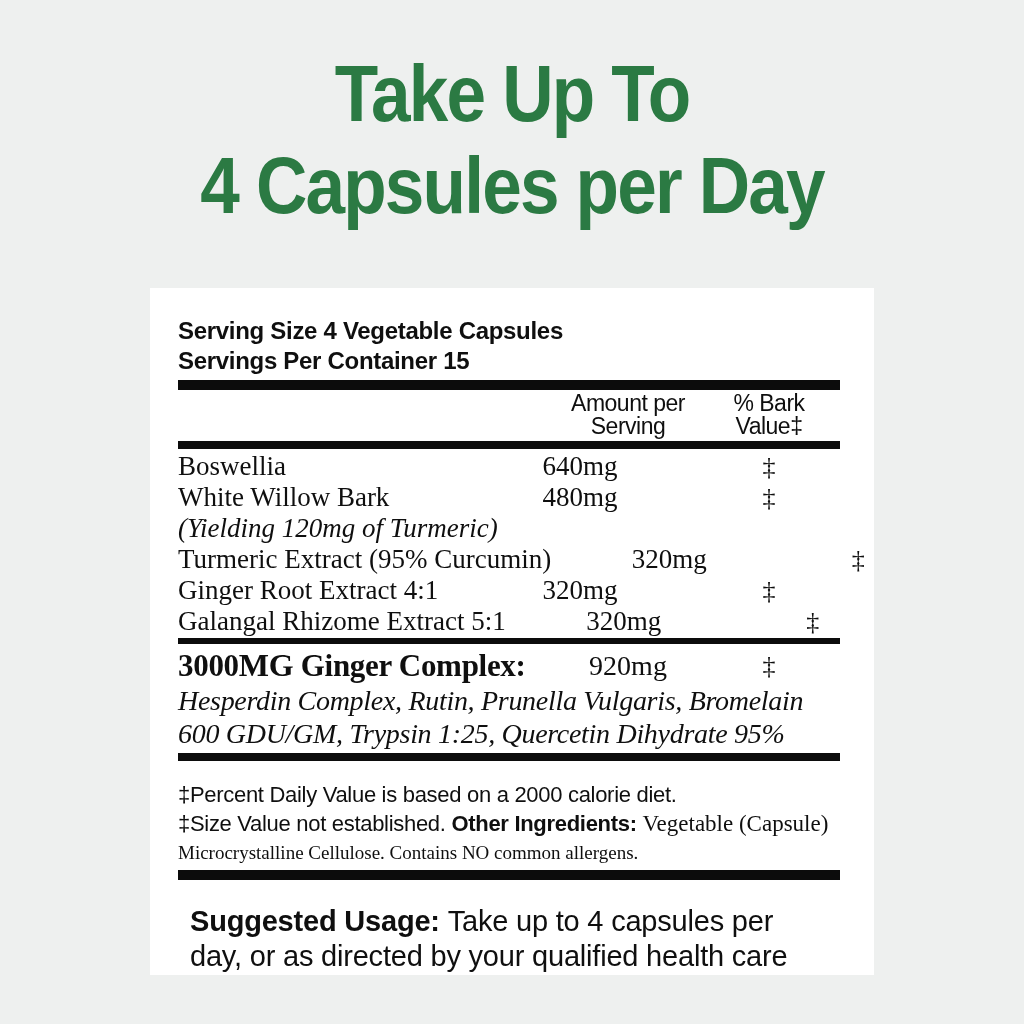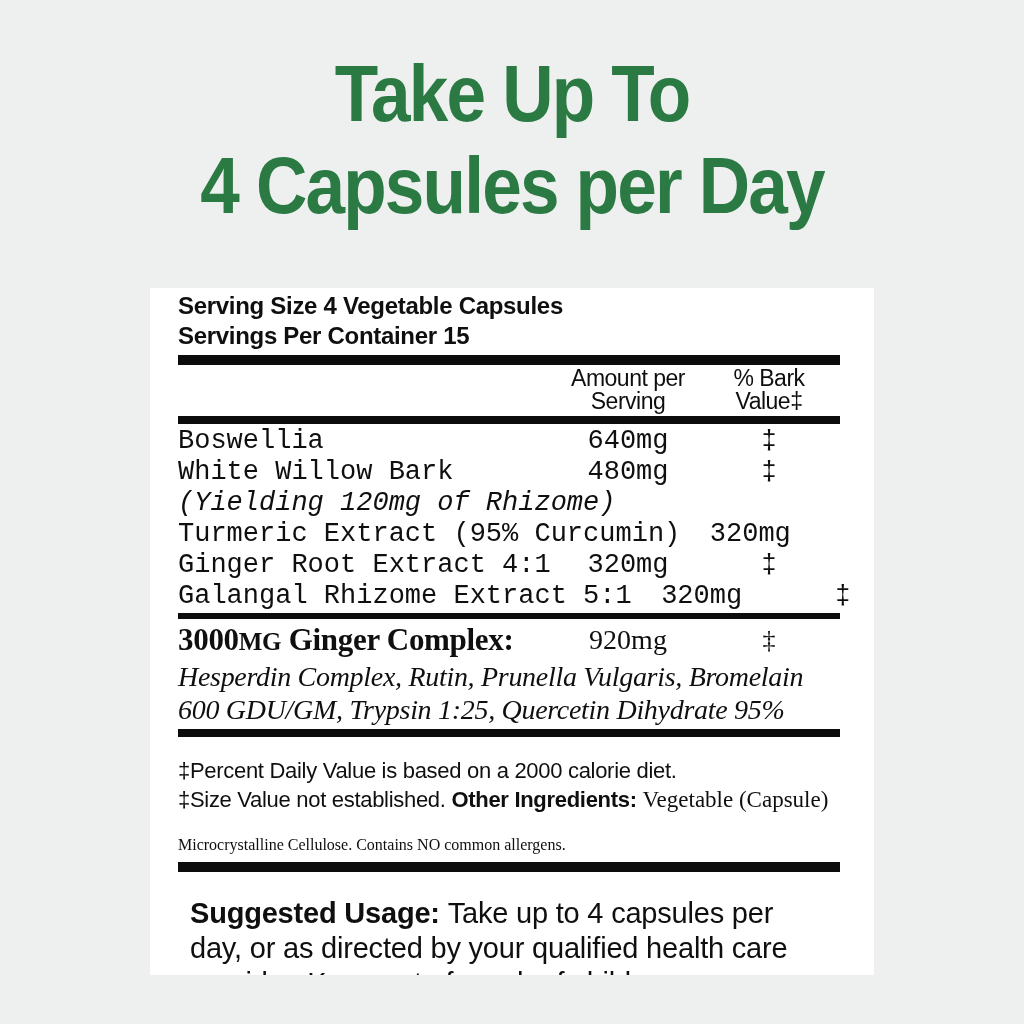--- a/index.html
+++ b/index.html
@@ -29,79 +29,80 @@
   }
 
   
   .panel {
     position: absolute;
     left: 150px;
     top: 288px;
     width: 724px;
     height: 687px;
     background: #ffffff;
-    padding: 3px 34px 0 28px;
+    padding: 28px 34px 0 28px;
     overflow: hidden;
   }
 
   .serving-line {
     font-weight: 700;
     font-size: 24px;
     line-height: 30px;
     letter-spacing: -0.3px;
   }
 
   .bar { background: #0c0c0c; width: 100%; }
   .bar-a { height: 10px; margin-top: 4px; }
   .bar-b { height: 8px;  margin-top: 3px; }
   .bar-c { height: 6px;  margin-top: 1px; }
   .bar-d { height: 8px;  margin-top: 3px; }
   .bar-e { height: 10px; margin-top: 3px; }
 
-  .cols { display: flex; }
+  .cols { display: flex; align-items: center; }
   .col-name { flex: 1; white-space: nowrap; }
   .col-amt  { width: 140px; text-align: center; flex: 0 0 auto; }
   .col-dv   { width: 142px; text-align: center; flex: 0 0 auto; }
 
   .head-row { margin-top: 2px; font-size: 23px; line-height: 23px; letter-spacing: -0.5px; }
   .head-row .col-amt, .head-row .col-dv { text-align: center; }
 
   .rows { margin-top: 2px; }
   .row {
-    font-family: Liberation Mono, monospace;
+    font-family: Liberation Serif, serif;
     font-size: 27px;
     line-height: 31px;
+    gap: 48px;
   }
   .row .col-dv { font-size: 26px; }
   .row-italic .col-name { font-style: italic; }
 
   .complex-row {
     margin-top: 4px;
     font-family: "Liberation Serif", serif;
     font-size: 28px;
     line-height: 34px;
   }
   .complex-row .col-name { font-weight: 700; font-size: 31px; letter-spacing: -0.3px; }
-  .complex-row .mg-small { font-size: 25px; }
+  .complex-row .mg-small { font-size: 32px; }
   .complex-row .col-dv { font-size: 26px; }
 
   .blend {
     margin-top: 1px;
     font-family: "Liberation Serif", serif;
     font-style: italic;
     font-size: 28px;
     line-height: 33px;
     letter-spacing: -0.3px;
   }
 
   .fn { font-size: 22px; line-height: 29px; letter-spacing: -0.3px; }
   .fn-first { margin-top: 19px; }
   .fn .fn-bold { font-weight: 700; }
   .fn .fn-serif { font-family: "Liberation Serif", serif; font-size: 23px; letter-spacing: 0; }
-  .fn-serif-line { font-family: "Liberation Serif", serif; font-size: 16px; line-height: 29px; margin-top: 16px; }
+  .fn-serif-line { font-family: "Liberation Serif", serif; font-size: 19px; line-height: 29px; }
 
   .usage {
     margin-top: 24px;
     padding-left: 12px;
     width: 650px;
     font-size: 29px;
     line-height: 35px;
     letter-spacing: -0.2px;
   }
   .usage .usage-bold { font-weight: 700; }
@@ -140,21 +141,21 @@
       <div class="col-name">Boswellia</div>
       <div class="col-amt">640mg</div>
       <div class="col-dv">‡</div>
     </div>
     <div class="cols row">
       <div class="col-name">White Willow Bark</div>
       <div class="col-amt">480mg</div>
       <div class="col-dv">‡</div>
     </div>
     <div class="cols row row-italic">
-      <div class="col-name">(Yielding 120mg of Rhizome)</div>
+      <div class="col-name">(Yielding 120mg of Turmeric)</div>
       <div class="col-amt"></div>
       <div class="col-dv"></div>
     </div>
     <div class="cols row">
       <div class="col-name">Turmeric Extract (95% Curcumin)</div>
       <div class="col-amt">320mg</div>
       <div class="col-dv">‡</div>
     </div>
     <div class="cols row">
       <div class="col-name">Ginger Root Extract 4:1</div>

